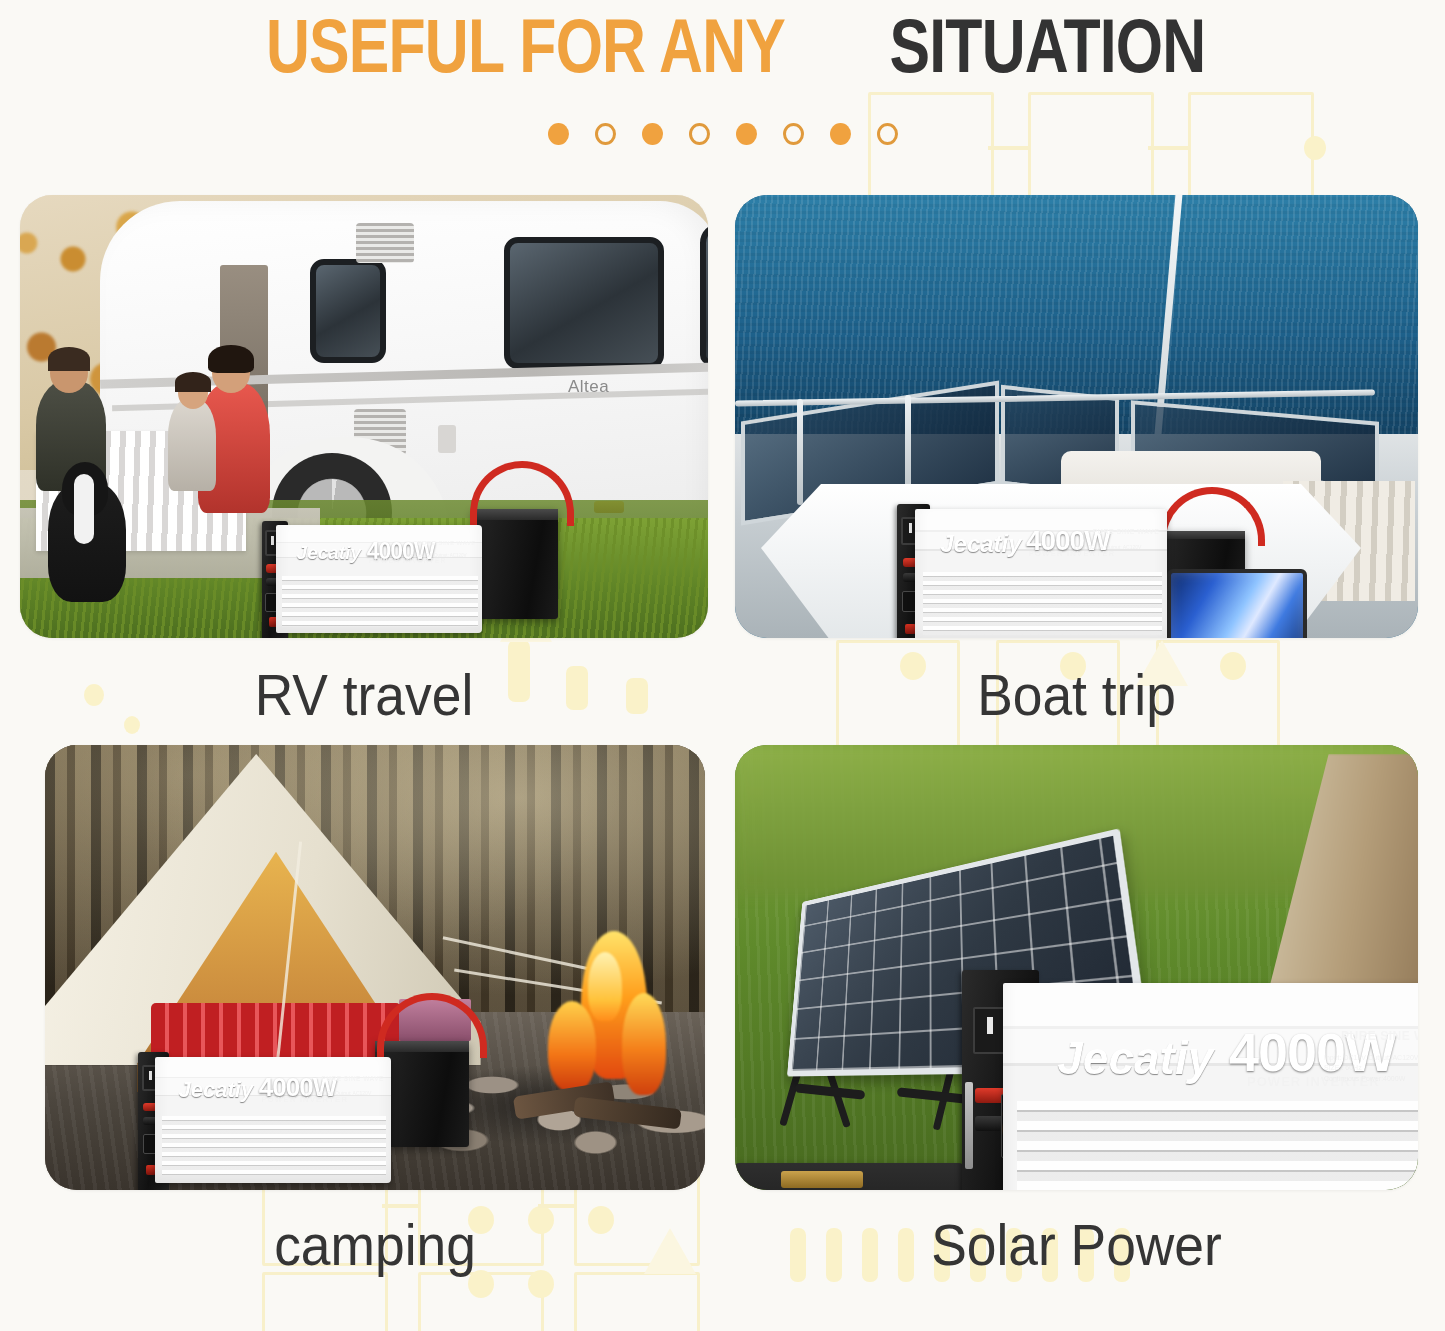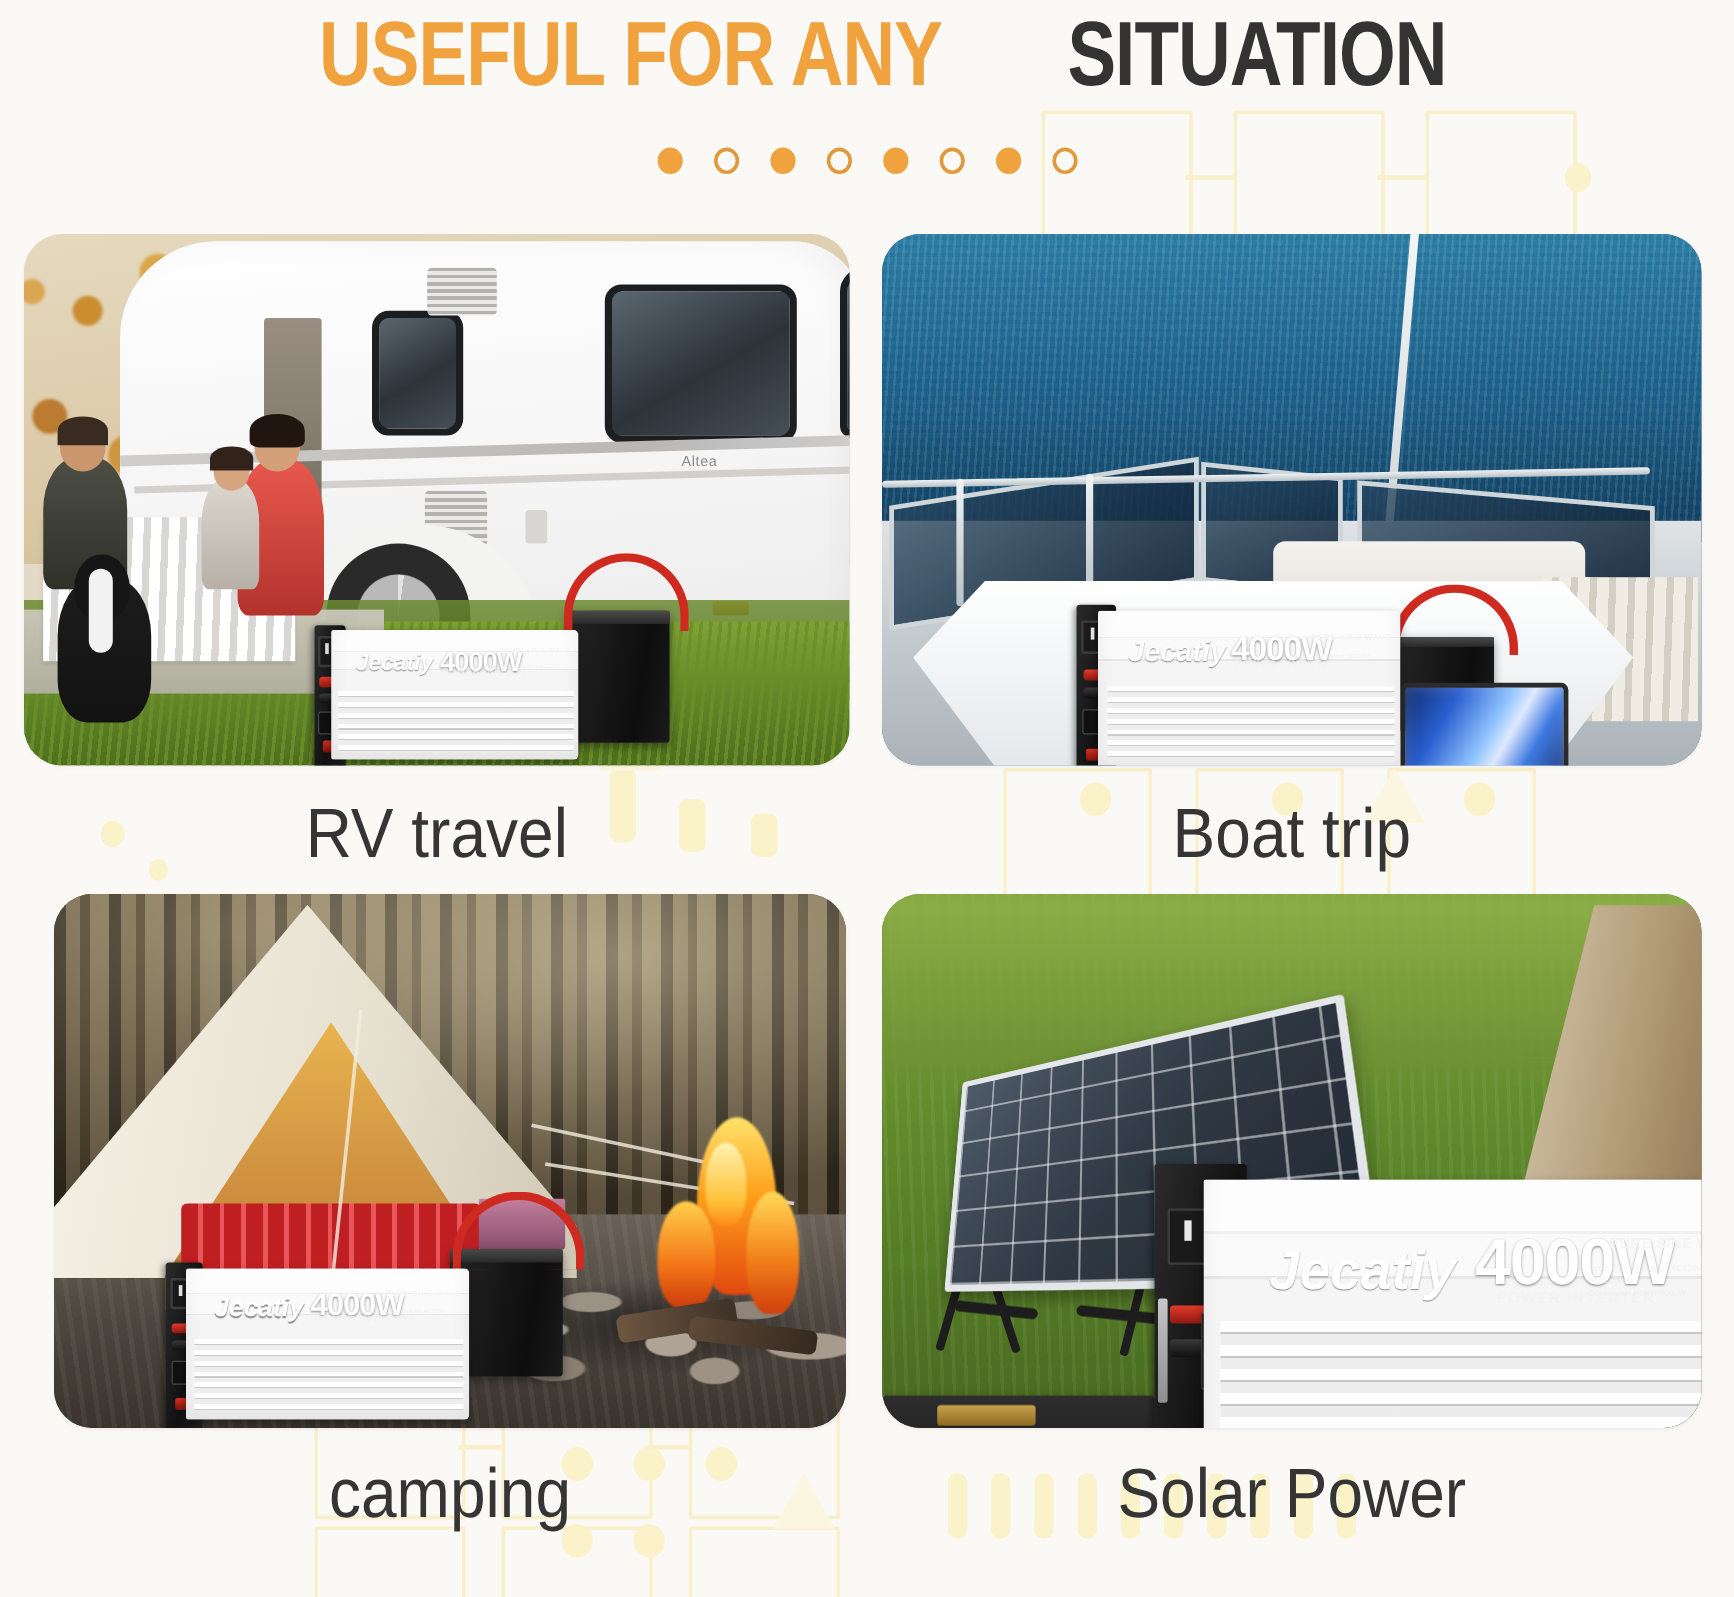--- a/index.html
+++ b/index.html
@@ -111,21 +111,21 @@
   .rv-vent{position:absolute;background:repeating-linear-gradient(#b4b2af 0 3px,#eaeae8 3px 6px);
     border-radius:4px;}
   .rv-wheelwell{position:absolute;left:140px;top:236px;width:210px;height:100px;
     background:#f3f3f2;border-radius:100px 100px 0 0;}
   .rv-wheel{position:absolute;left:172px;top:252px;width:120px;height:120px;border-radius:50%;
     background:radial-gradient(circle,#cfcfcf 0 34%,#8c8c8c 35% 40%,#2a2a2a 41% 100%);}
   .rv-wheel::after{content:"";position:absolute;inset:26px;border-radius:50%;
     background:conic-gradient(#e3e3e3 0 8deg,#b9b9b9 8deg 16deg);}
   .rv-skirt{position:absolute;left:80px;top:330px;width:620px;height:38px;
     background:linear-gradient(#d6d5d2,#a9a7a4);}
-  .rv-label{position:absolute;left:468px;top:176px;font-size:12px;color:#8b8b8b;
+  .rv-label{position:absolute;left:468px;top:176px;font-size:17px;color:#8b8b8b;
     font-family:"Liberation Sans",sans-serif;letter-spacing:.5px;}
   .rv-lamp{position:absolute;width:30px;height:12px;border-radius:3px;
     background:linear-gradient(#ffb23a,#d1761a);}
   .rv-grass{position:absolute;left:0;bottom:0;width:100%;height:120px;
     background:
       repeating-linear-gradient(96deg,rgba(108,142,40,.85) 0 3px,rgba(146,176,58,.0) 3px 8px),
       linear-gradient(#7ea235,#5e8326 60%,#4d6f1f);}
   .rv-grassdark{position:absolute;left:0;bottom:92px;width:100%;height:46px;
     background:linear-gradient(#6c8a30,#5b7a26);opacity:.85;}
   .rv-patio{position:absolute;left:0;bottom:60px;width:300px;height:70px;

